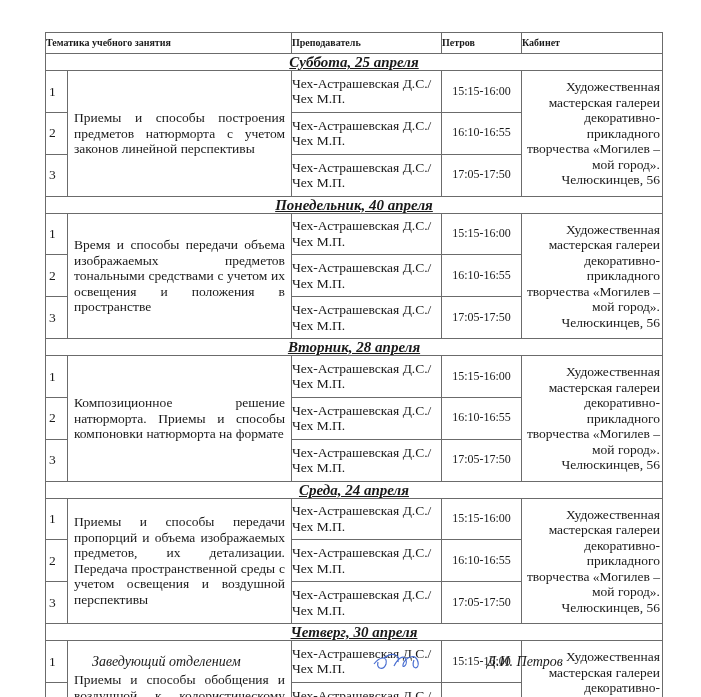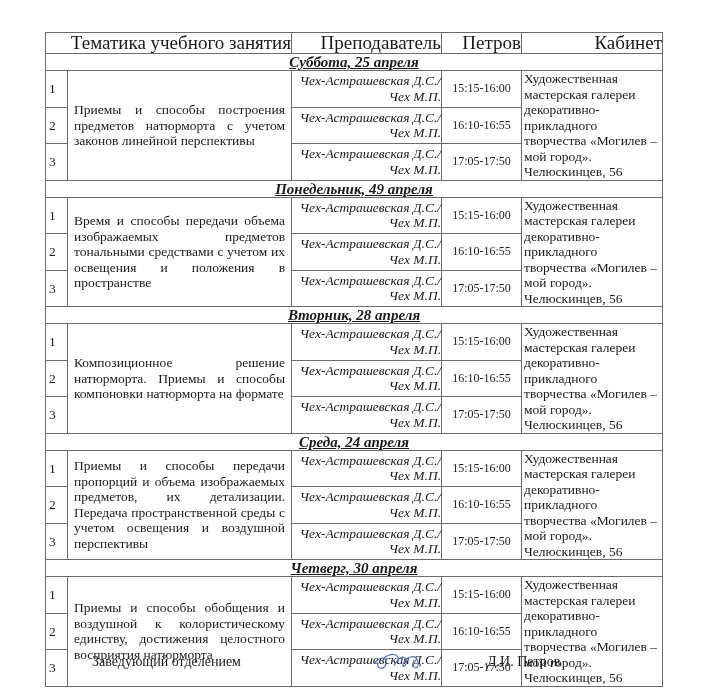--- a/index.html
+++ b/index.html
@@ -1,28 +1,28 @@
 <!DOCTYPE html>
 <html><head>
 <meta charset="utf-8">
 <style>
   html, body { margin: 0; padding: 0; background: #ffffff; }
   body { width: 701px; height: 697px; position: relative; overflow: hidden;
          font-family: "Liberation Serif", "DejaVu Serif", serif; color: #1a1a1a; }
   table.sched { position: absolute; left: 45px; top: 32px; width: 617px;
          border-collapse: collapse; table-layout: fixed; font-size: 13.5px; line-height: 15.5px; }
   table.sched td, table.sched th { border: 1px solid #6b6b6b; padding: 0; }
-  th { font-weight: normal; font-size: 19px; height: 20px; text-align: right; }
+  th { font-weight: bold; font-size: 10px; height: 20px; text-align: left; }
   td.day { font-weight: bold; font-style: italic; font-size: 15px; text-align: center; height: 16px; line-height: 16px; text-decoration: underline; }
   td.num { text-align: left; padding-left: 3px !important; vertical-align: middle; height: 30px; }
   td.topic { text-align: justify; padding: 0 6px 0 6px !important; vertical-align: middle; }
-  td.teacher { text-align: right; vertical-align: middle; font-style: italic; }
+  td.teacher { text-align: left; vertical-align: middle; }
   td.time { text-align: center; vertical-align: middle; font-size: 12px; }
-  td.room { text-align: left; vertical-align: middle; padding: 0 2px !important; font-size: 13.5px; }
-  .footer { position: absolute; top: 654px; font-size: 14px; font-family: "Liberation Serif", serif; }
+  td.room { text-align: right; vertical-align: middle; padding: 8px 2px !important; font-size: 13.5px; }
+  .footer { position: absolute; top: 654px; font-size: 14px; font-family: "Liberation Serif", serif; font-style: italic; }
   .sig { position: absolute; left: 370px; top: 648px; }
 </style>
 </head>
 <body>
 
 <table class="sched">
   <colgroup>
     <col style="width:22px">
       <col style="width:224px">
       <col style="width:150px">
@@ -52,21 +52,21 @@
         <td class="num">2</td>
         <td class="teacher">Чех-Астрашевская Д.С./ Чех М.П.</td>
         <td class="time">16:10-16:55</td>
       </tr>
       <tr>
         <td class="num">3</td>
         <td class="teacher">Чех-Астрашевская Д.С./ Чех М.П.</td>
         <td class="time">17:05-17:50</td>
       </tr>
       <tr>
-        <td colspan="5" class="day">Понедельник, 49 апреля</td>
+        <td colspan="5" class="day">Понедельник, 40 апреля</td>
       </tr>
       <tr>
         <td class="num">1</td>
         <td class="topic" rowspan="3">Время и способы передачи объема изображаемых предметов тональными средствами с учетом их освещения и положения в пространстве</td>
         <td class="teacher">Чех-Астрашевская Д.С./ Чех М.П.</td>
         <td class="time">15:15-16:00</td>
         <td class="room" rowspan="3">Художественная мастерская галереи декоративно-прикладного творчества «Могилев – мой город». Челюскинцев, 56</td>
       </tr>
       <tr>
         <td class="num">2</td>

